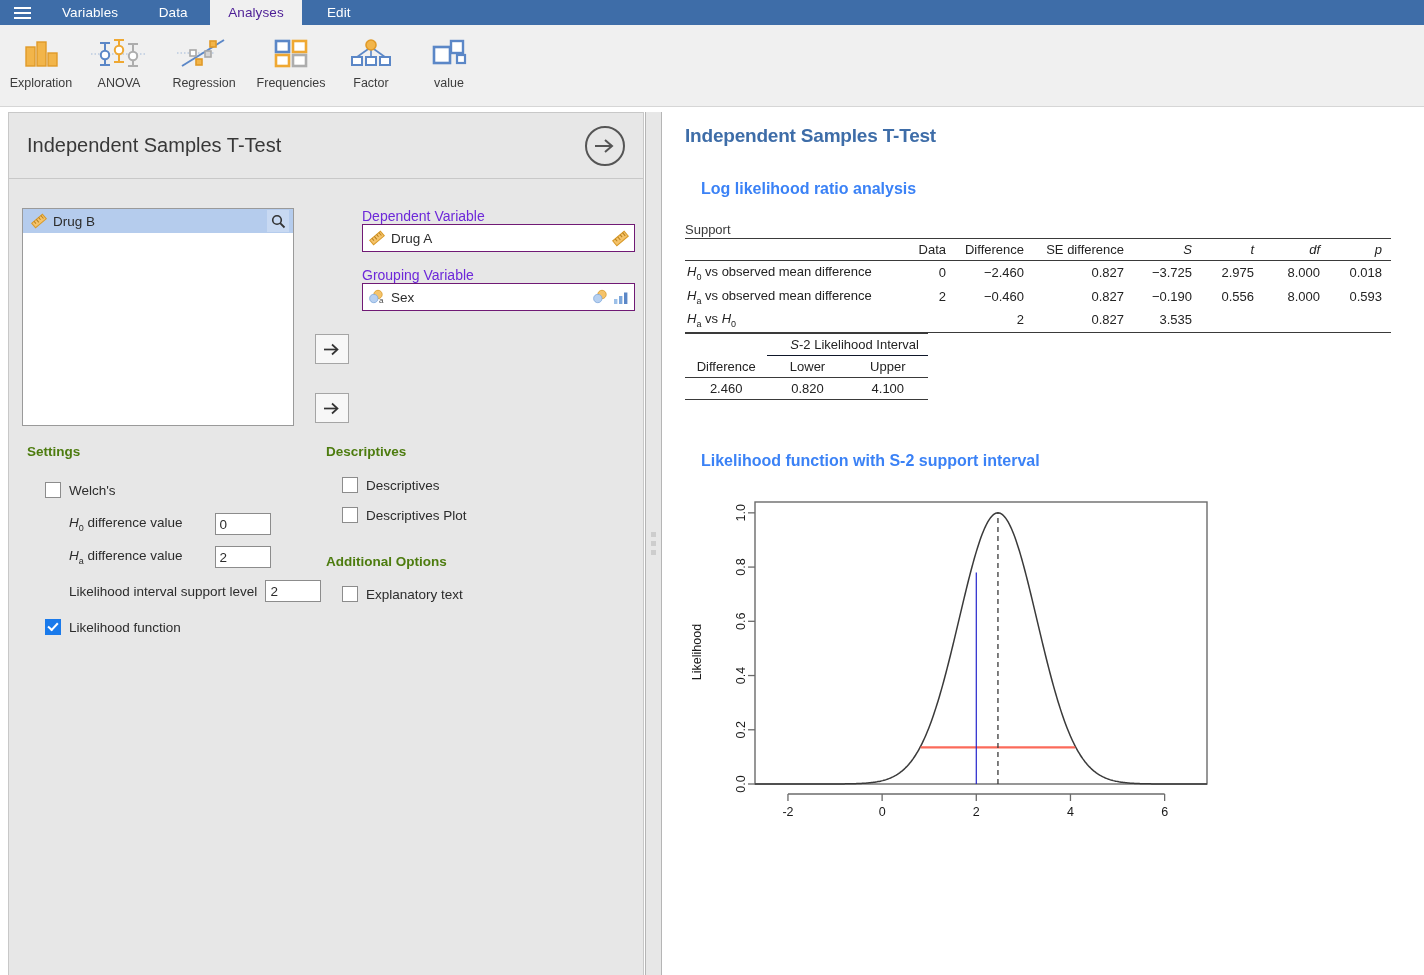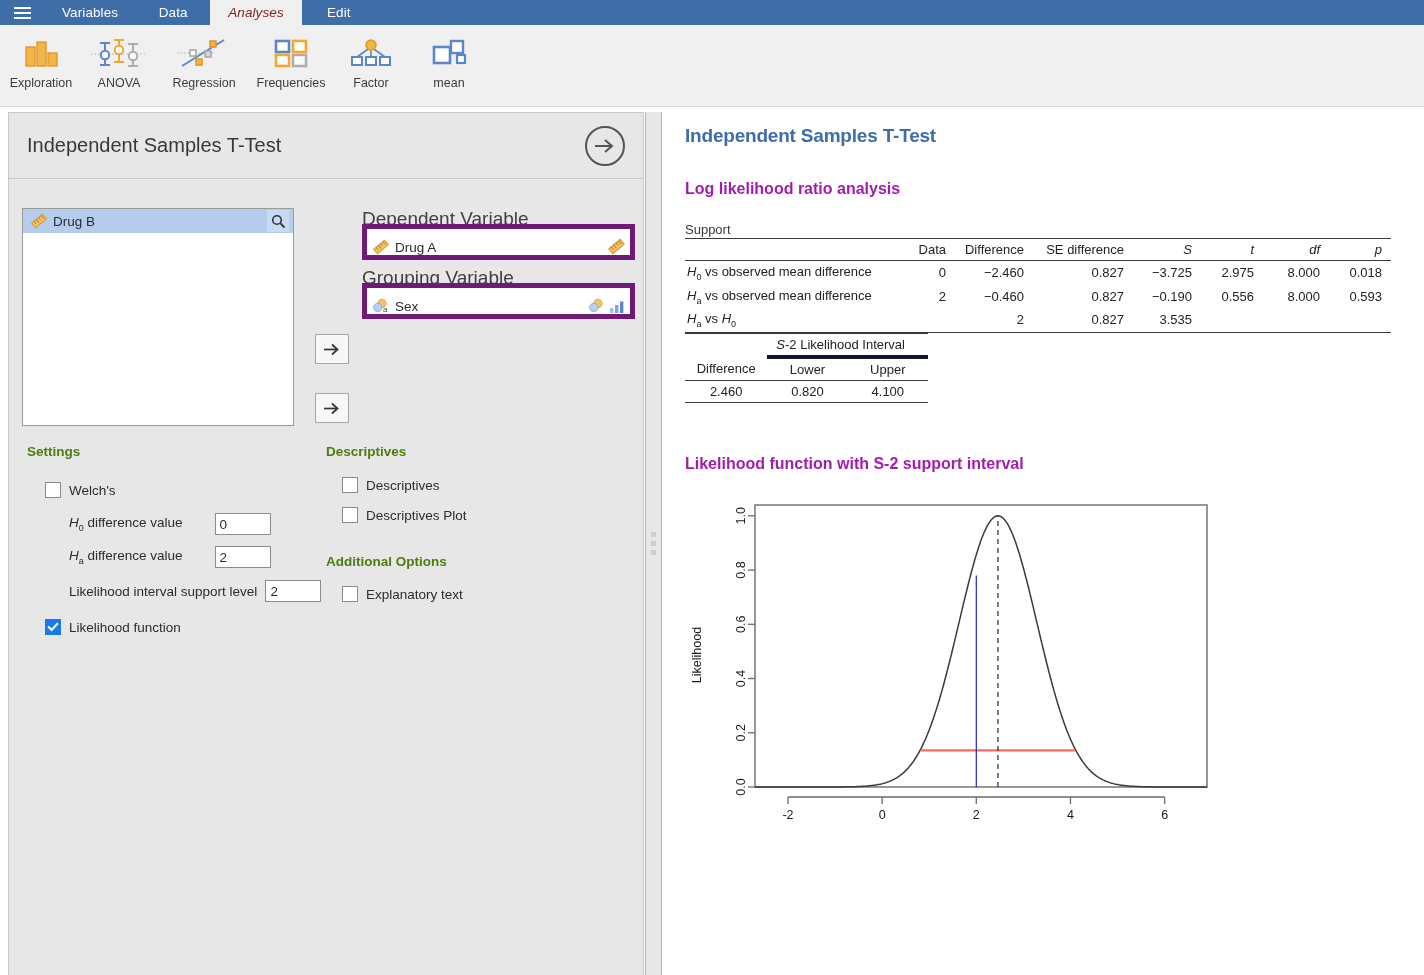--- a/index.html
+++ b/index.html
@@ -33,22 +33,21 @@
     display: flex; align-items: center; justify-content: center;
     padding: 0 18px;
     color: #ffffff;
     font-size: 13.5px;
     min-width: 74px;
     cursor: pointer;
     letter-spacing: .1px;
   }
   .tab.active {
     background: #f0f0f0;
-    color: #7f1d1d;
-    font-style: italic;
+    color: #4c1d95;
   }
 
   
   #ribbon {
     height: 82px;
     background: #f0f0f0;
     border-bottom: 1px solid #d6d6d6;
     display: flex;
     align-items: flex-start;
     padding-left: 2px;
@@ -140,30 +139,30 @@
   .xfer-btn {
     position: absolute;
     width: 34px; height: 30px;
     background: #f7f7f7;
     border: 1px solid #a5a5a5;
     display: flex; align-items: center; justify-content: center;
     cursor: pointer;
   }
   .target-label {
     position: absolute;
-    font-size: 19px;
-    color: #404040;
+    font-size: 14px;
+    color: #6d28d9;
   }
   .target-box {
     position: absolute;
-    height: 36px;
+    height: 28px;
     width: 273px;
     background: #ffffff;
-    border: 5px solid #701a75;
-    display: flex; align-items: flex-end;
+    border: 1px solid #701a75;
+    display: flex; align-items: center;
     padding: 0 5px 0 6px;
     font-size: 13.5px;
     color: #2c2c2c;
     cursor: pointer;
   }
   .target-box .tail {
     margin-left: auto;
     display: flex; align-items: center; gap: 3px;
   }
 
@@ -235,24 +234,24 @@
     padding: 0 0 0 22px;
   }
   .res-h1 {
     color: #3e6da8;
     font-size: 19px;
     font-weight: bold;
     margin: 18px 0 0 0;
     letter-spacing: -.2px;
   }
   .res-h2 {
-    color: #a21caf;
+    color: #3b82f6;
     font-size: 16px;
     font-weight: bold;
-    margin: 33px 0 0 0;
+    margin: 33px 0 0 16px;
   }
   .tbl-caption {
     font-size: 13px;
     color: #3a3a3a;
     margin-top: 24px;
     margin-bottom: 1px;
   }
   table.jtbl {
     border-collapse: collapse;
     font-size: 13px;
@@ -271,23 +270,23 @@
   table.jtbl thead th.firstcol { text-align: left; }
   table.jtbl tbody td { text-align: right; }
   table.jtbl tbody td.firstcol { text-align: left; padding-left: 2px; }
   table.jtbl tbody tr:last-child td { border-bottom: 1.5px solid #3a3a3a; }
   .it { font-style: italic; }
   sub { font-size: 9px; }
 
   
   #si-table { width: 243px; margin-top: 0; }
   #si-table .grouphdr {
-    text-align: left;
+    text-align: right;
     border-top: none;
-    border-bottom: 4px solid #0f172a;
+    border-bottom: 1px solid #0f172a;
   }
   #si-table .nohdr { border-top: none; border-bottom: none; }
   #si-table thead tr.r1 th { border-top: 1.5px solid #3a3a3a; }
   #si-table thead tr.r2 th { border-top: none; border-bottom: 1px solid #3a3a3a; text-align: center; }
   #si-table tbody td { text-align: center; }
 
   
   #plot-wrap { margin-top: 22px; }
 </style>
 </head>
@@ -388,21 +387,21 @@
   </div>
 
   <div class="ribbon-btn">
     <div class="icon-wrap">
       <svg width="40" height="32" viewBox="0 0 40 32">
         <rect x="5" y="10" width="16" height="16" fill="#fff" stroke="#5b87c7" stroke-width="2.6"></rect>
         <rect x="22" y="4" width="12" height="12" fill="#fff" stroke="#5b87c7" stroke-width="2.4"></rect>
         <rect x="28" y="18" width="8" height="8" fill="#fff" stroke="#5b87c7" stroke-width="2.2"></rect>
       </svg>
     </div>
-    <div class="lbl">mean</div>
+    <div class="lbl">value</div>
   </div>
 </div>
 
 <div id="body">
 
   <div id="options">
 
     <div id="opt-header">
       <div id="opt-title">Independent Samples T-Test</div>
       <div id="opt-ok">

